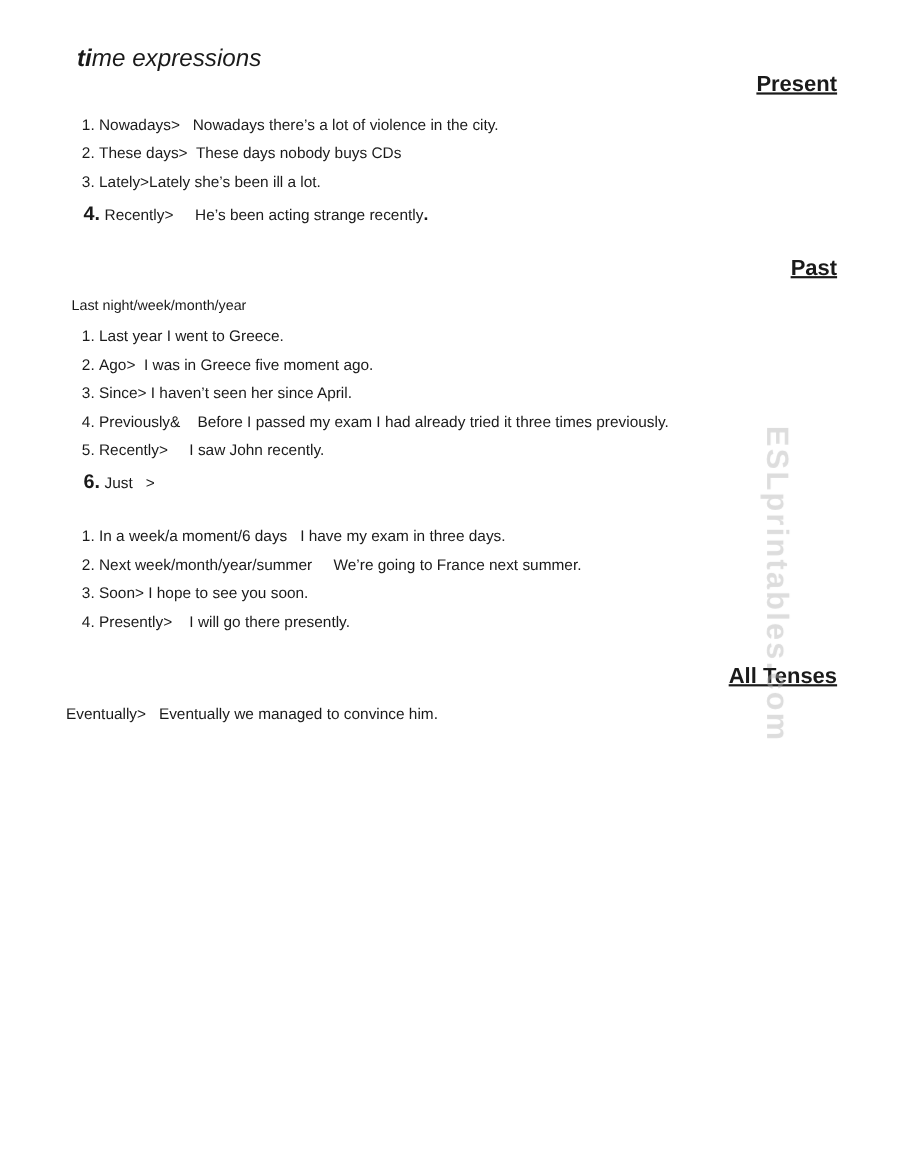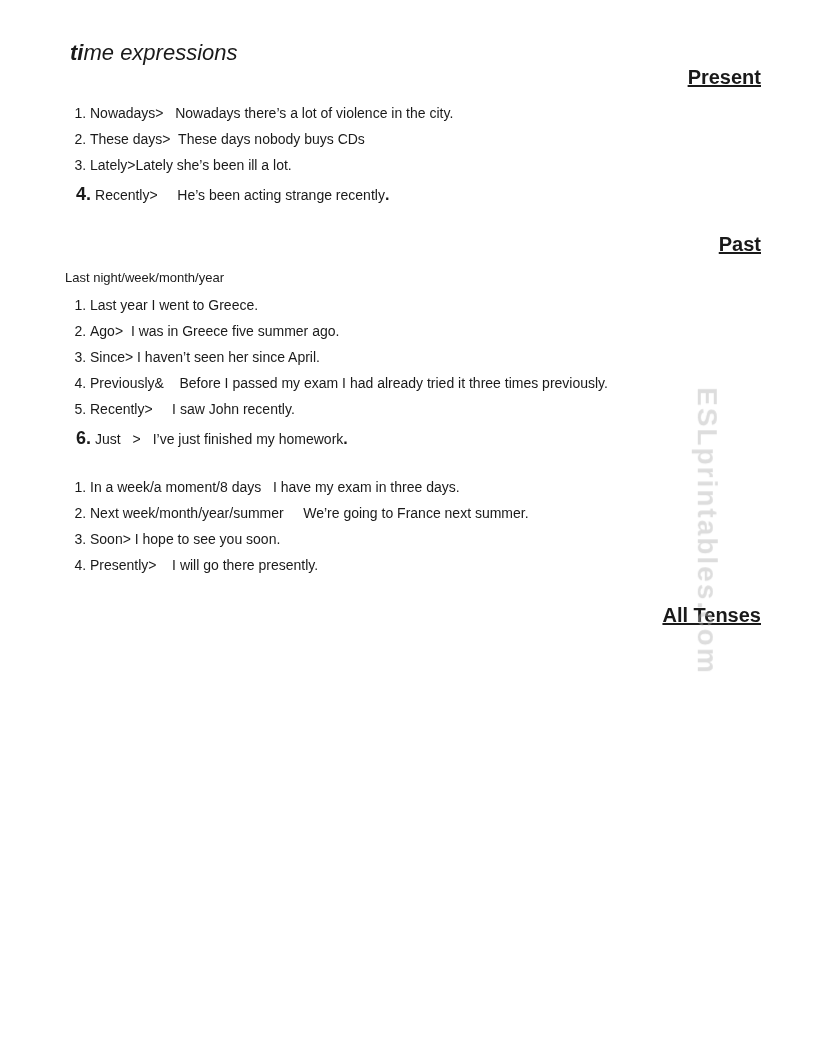--- a/index.html
+++ b/index.html
@@ -120,21 +120,21 @@
 <div class="section">
   <div class="section-heading">Past</div>
   <div class="subsection-label">Last night/week/month/year</div>
   <ol>
     <li>
       <span>Last year</span>
       <span>I went to Greece.</span>
     </li>
     <li>
       <span>Ago&gt;</span>&nbsp;
-      <span>I was in Greece five summer ago.</span>
+      <span>I was in Greece five moment ago.</span>
     </li>
     <li>
       <span>Since&gt;</span>
       <span>I haven’t seen her since April.</span>
     </li>
     <li>
       <span>Previously&amp;</span>&nbsp;&nbsp;&nbsp;
       <span>Before I passed my exam I had already tried it three times previously.</span>
     </li>
     <li>
@@ -142,40 +142,43 @@
       <span>I saw John recently.</span>
     </li>
   </ol>
 
   <div style="padding-left: 16px; margin-top: 4px; display:flex; align-items: baseline; gap: 4px;">
     <span style="font-size: 18px; font-weight: bold;">6.</span>
     <span style="font-size: 14px; font-weight: normal;">Just</span>
     &nbsp;
     <span style="font-size: 14px; font-weight: normal;">&gt;</span>
     &nbsp;
-    <span style="font-size: 14px; font-weight: normal;">I’ve just finished my homework<span style="font-weight:bold; font-size:16px;">.</span></span>
   </div>
 </div>
 
 <div class="section">
   <ol>
     <li>
-      <span>In a week/a moment/8 days</span>&nbsp;&nbsp;
+      <span>In a week/a moment/6 days</span>&nbsp;&nbsp;
       <span>I have my exam in three days.</span>
     </li>
     <li>
       <span>Next week/month/year/summer</span>&nbsp;&nbsp;&nbsp;&nbsp;
       <span>We’re going to France next summer.</span>
     </li>
     <li>
       <span>Soon&gt;</span>
       <span>I hope to see you soon.</span>
     </li>
     <li>
       <span>Presently&gt;</span>&nbsp;&nbsp;&nbsp;
       <span>I will go there presently.</span>
     </li>
   </ol>
 </div>
 
 <div class="section all-tenses-section">
   <div class="section-heading">All Tenses</div>
+  <div class="all-tenses-item">
+    <span>Eventually&gt;</span>&nbsp;&nbsp;
+    <span>Eventually we managed to convince him.</span>
+  </div>
 </div>
 
 </body></html>

